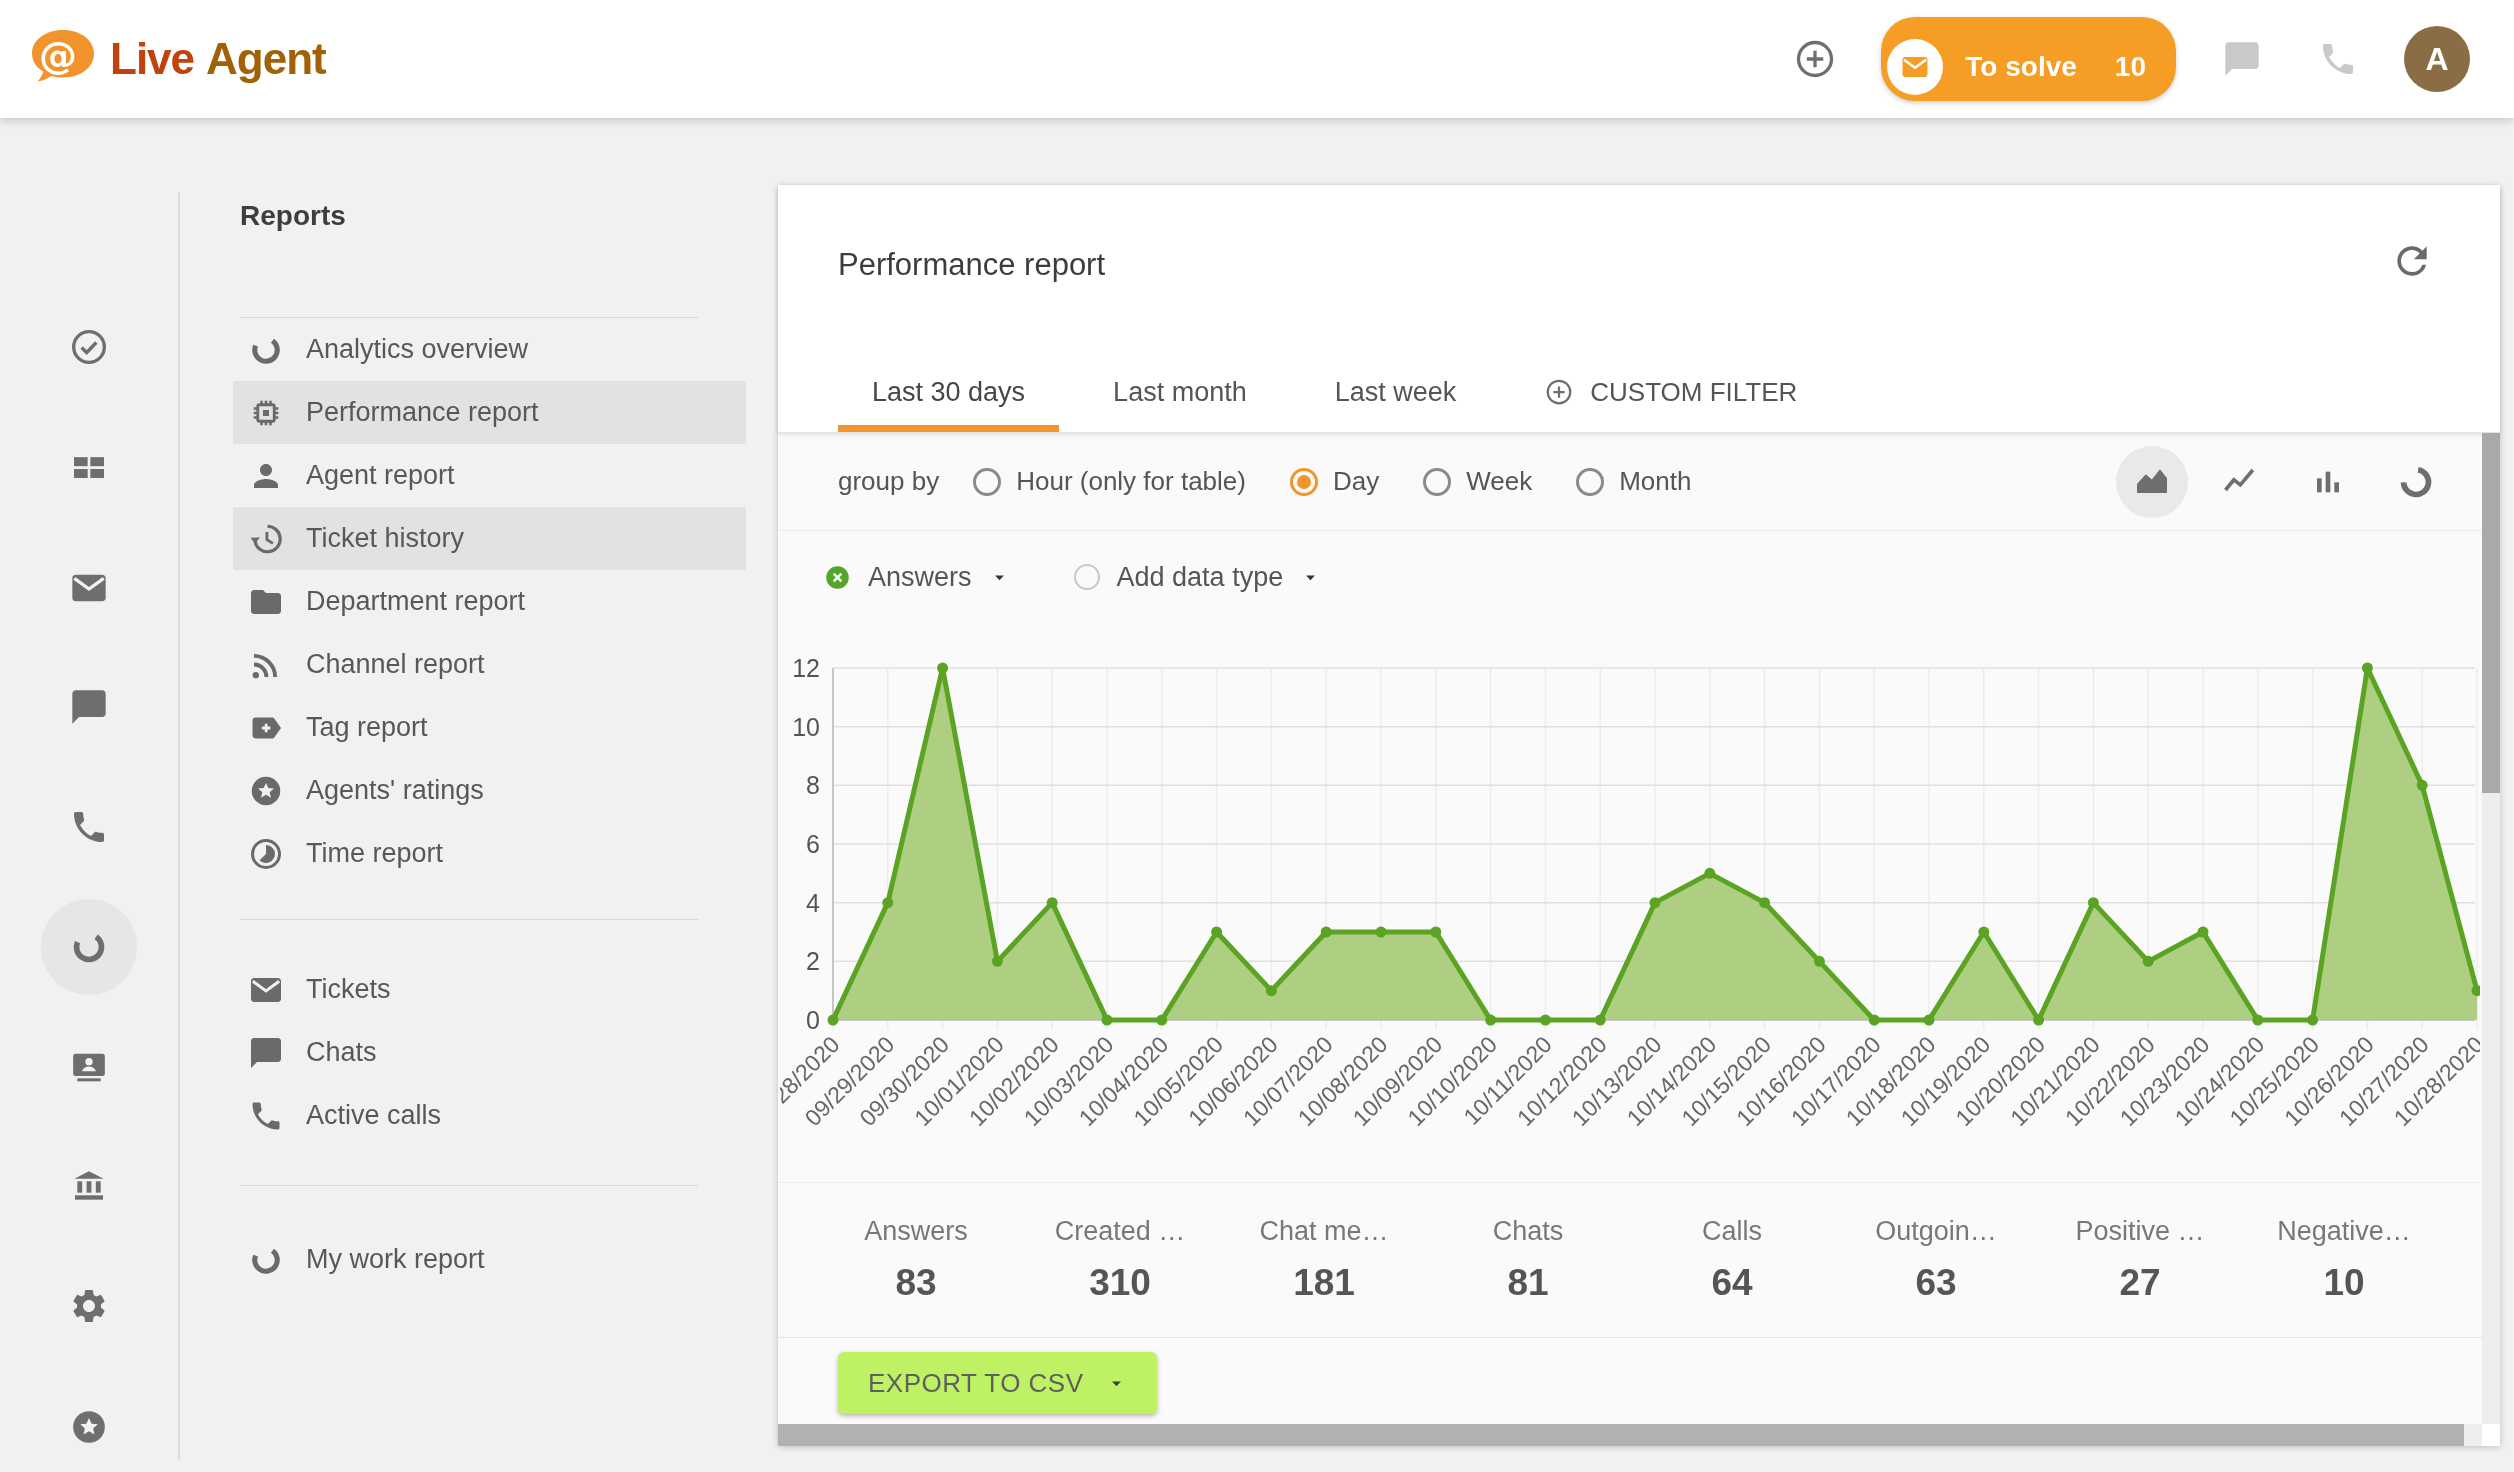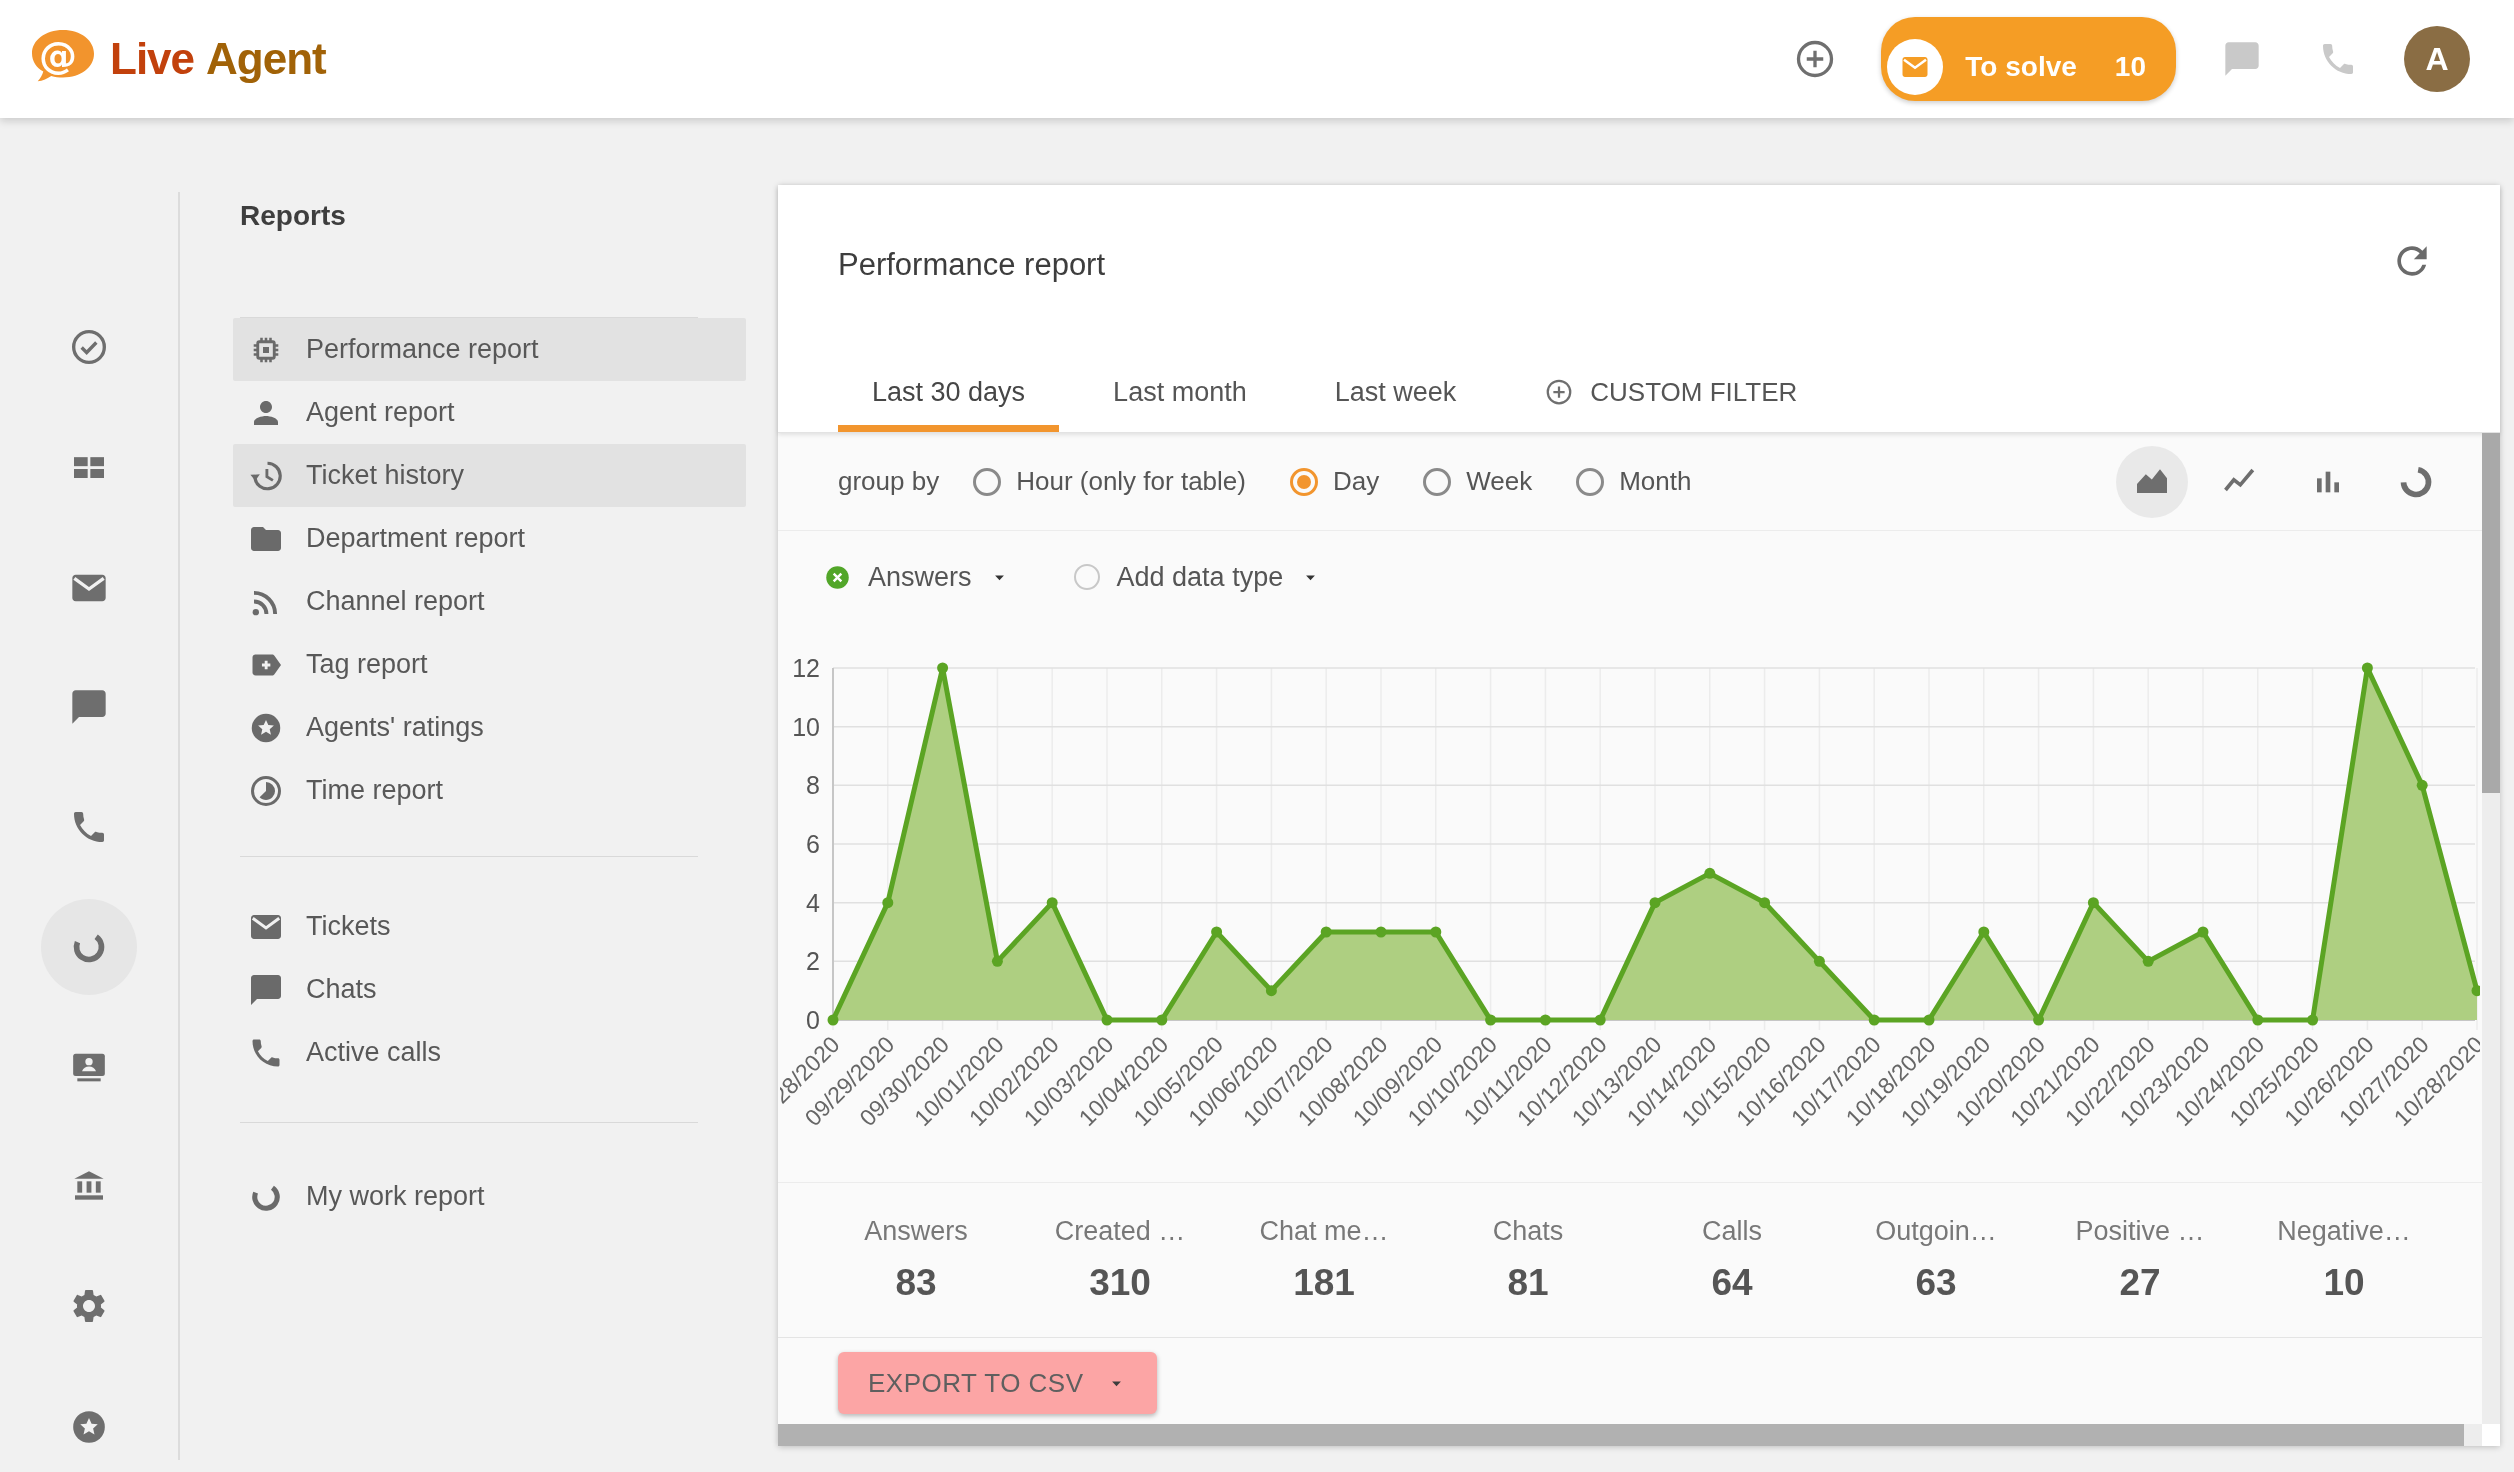--- a/index.html
+++ b/index.html
@@ -96,21 +96,21 @@
   .add-label{font-size:27px;color:#555;}
 
   .chart-host{position:relative;height:552px;margin-top:7px;}
 
   .stats{border-top:1px solid #ececec;height:154px;display:flex;align-items:center;padding:0 54px 0 36px;}
   .stat{flex:1;text-align:center;}
   .stat-label{font-size:27px;color:#787878;margin-bottom:12px;white-space:nowrap;overflow:hidden;}
   .stat-value{font-size:37px;font-weight:700;color:#555;margin-top:15px;}
 
   .export-section{border-top:1px solid #e4e4e4;height:90px;display:flex;align-items:center;padding-left:60px;}
-  .export-btn{height:62px;background:#fca5a5;border:none;border-radius:6px;box-shadow:0 2px 5px rgba(0,0,0,.28);
+  .export-btn{height:62px;background:#bef264;border:none;border-radius:6px;box-shadow:0 2px 5px rgba(0,0,0,.28);
     display:flex;align-items:center;padding:0 30px;gap:22px;font-size:26px;color:#5f5f5f;
     font-family:"Liberation Sans",sans-serif;cursor:pointer;letter-spacing:.5px;}
   .export-btn .caret{color:#3d3d3d;}
 
   .vscroll{position:absolute;right:0;top:248px;width:18px;bottom:22px;background:#ededed;}
   .vthumb{position:absolute;left:0;right:0;top:0;height:360px;background:#a9a9a9;}
   .hscroll{position:absolute;left:0;right:18px;bottom:0;height:22px;background:#ededed;}
   .hthumb{height:100%;width:1686px;background:#b1b1b1;}
   .scroll-corner{position:absolute;right:0;bottom:0;width:18px;height:22px;background:#fff;}
 </style>
@@ -253,20 +253,28 @@
       </span>
     </div>
   </nav>
 <div class="vdivider"></div>
 
 <nav class="nav">
   <div class="nav-title">Reports</div>
   <div class="nav-divider"></div>
   <div id="navGroups">
       <div class="nav-group" style="margin-top: 0px;">
+        <div class="nav-item">
+          <span class="icon nav-icon">
+            <svg viewBox="0 0 24 24" aria-hidden="true">
+              <circle cx="12" cy="12" r="7.5" fill="none" stroke="currentColor" stroke-width="3.4" stroke-dasharray="33.5 13.6" transform="rotate(-55 12 12)"></circle>
+            </svg>
+          </span>
+          <span>Analytics overview</span>
+        </div>
         <div class="nav-item highlighted">
           <span class="icon nav-icon">
             <svg viewBox="0 0 24 24" aria-hidden="true">
               <rect x="6.5" y="6.5" width="11" height="11" rx="1" fill="none" stroke="currentColor" stroke-width="1.9"></rect>
               <rect x="10" y="10" width="4" height="4"></rect>
               <g stroke="currentColor" stroke-width="1.7" fill="none">
                 <path d="M9 6.5V3.8M12 6.5V3.8M15 6.5V3.8M9 20.2v-2.7M12 20.2v-2.7M15 20.2v-2.7M6.5 9H3.8M6.5 12H3.8M6.5 15H3.8M20.2 9h-2.7M20.2 12h-2.7M20.2 15h-2.7"></path>
               </g>
             </svg>
           </span>

